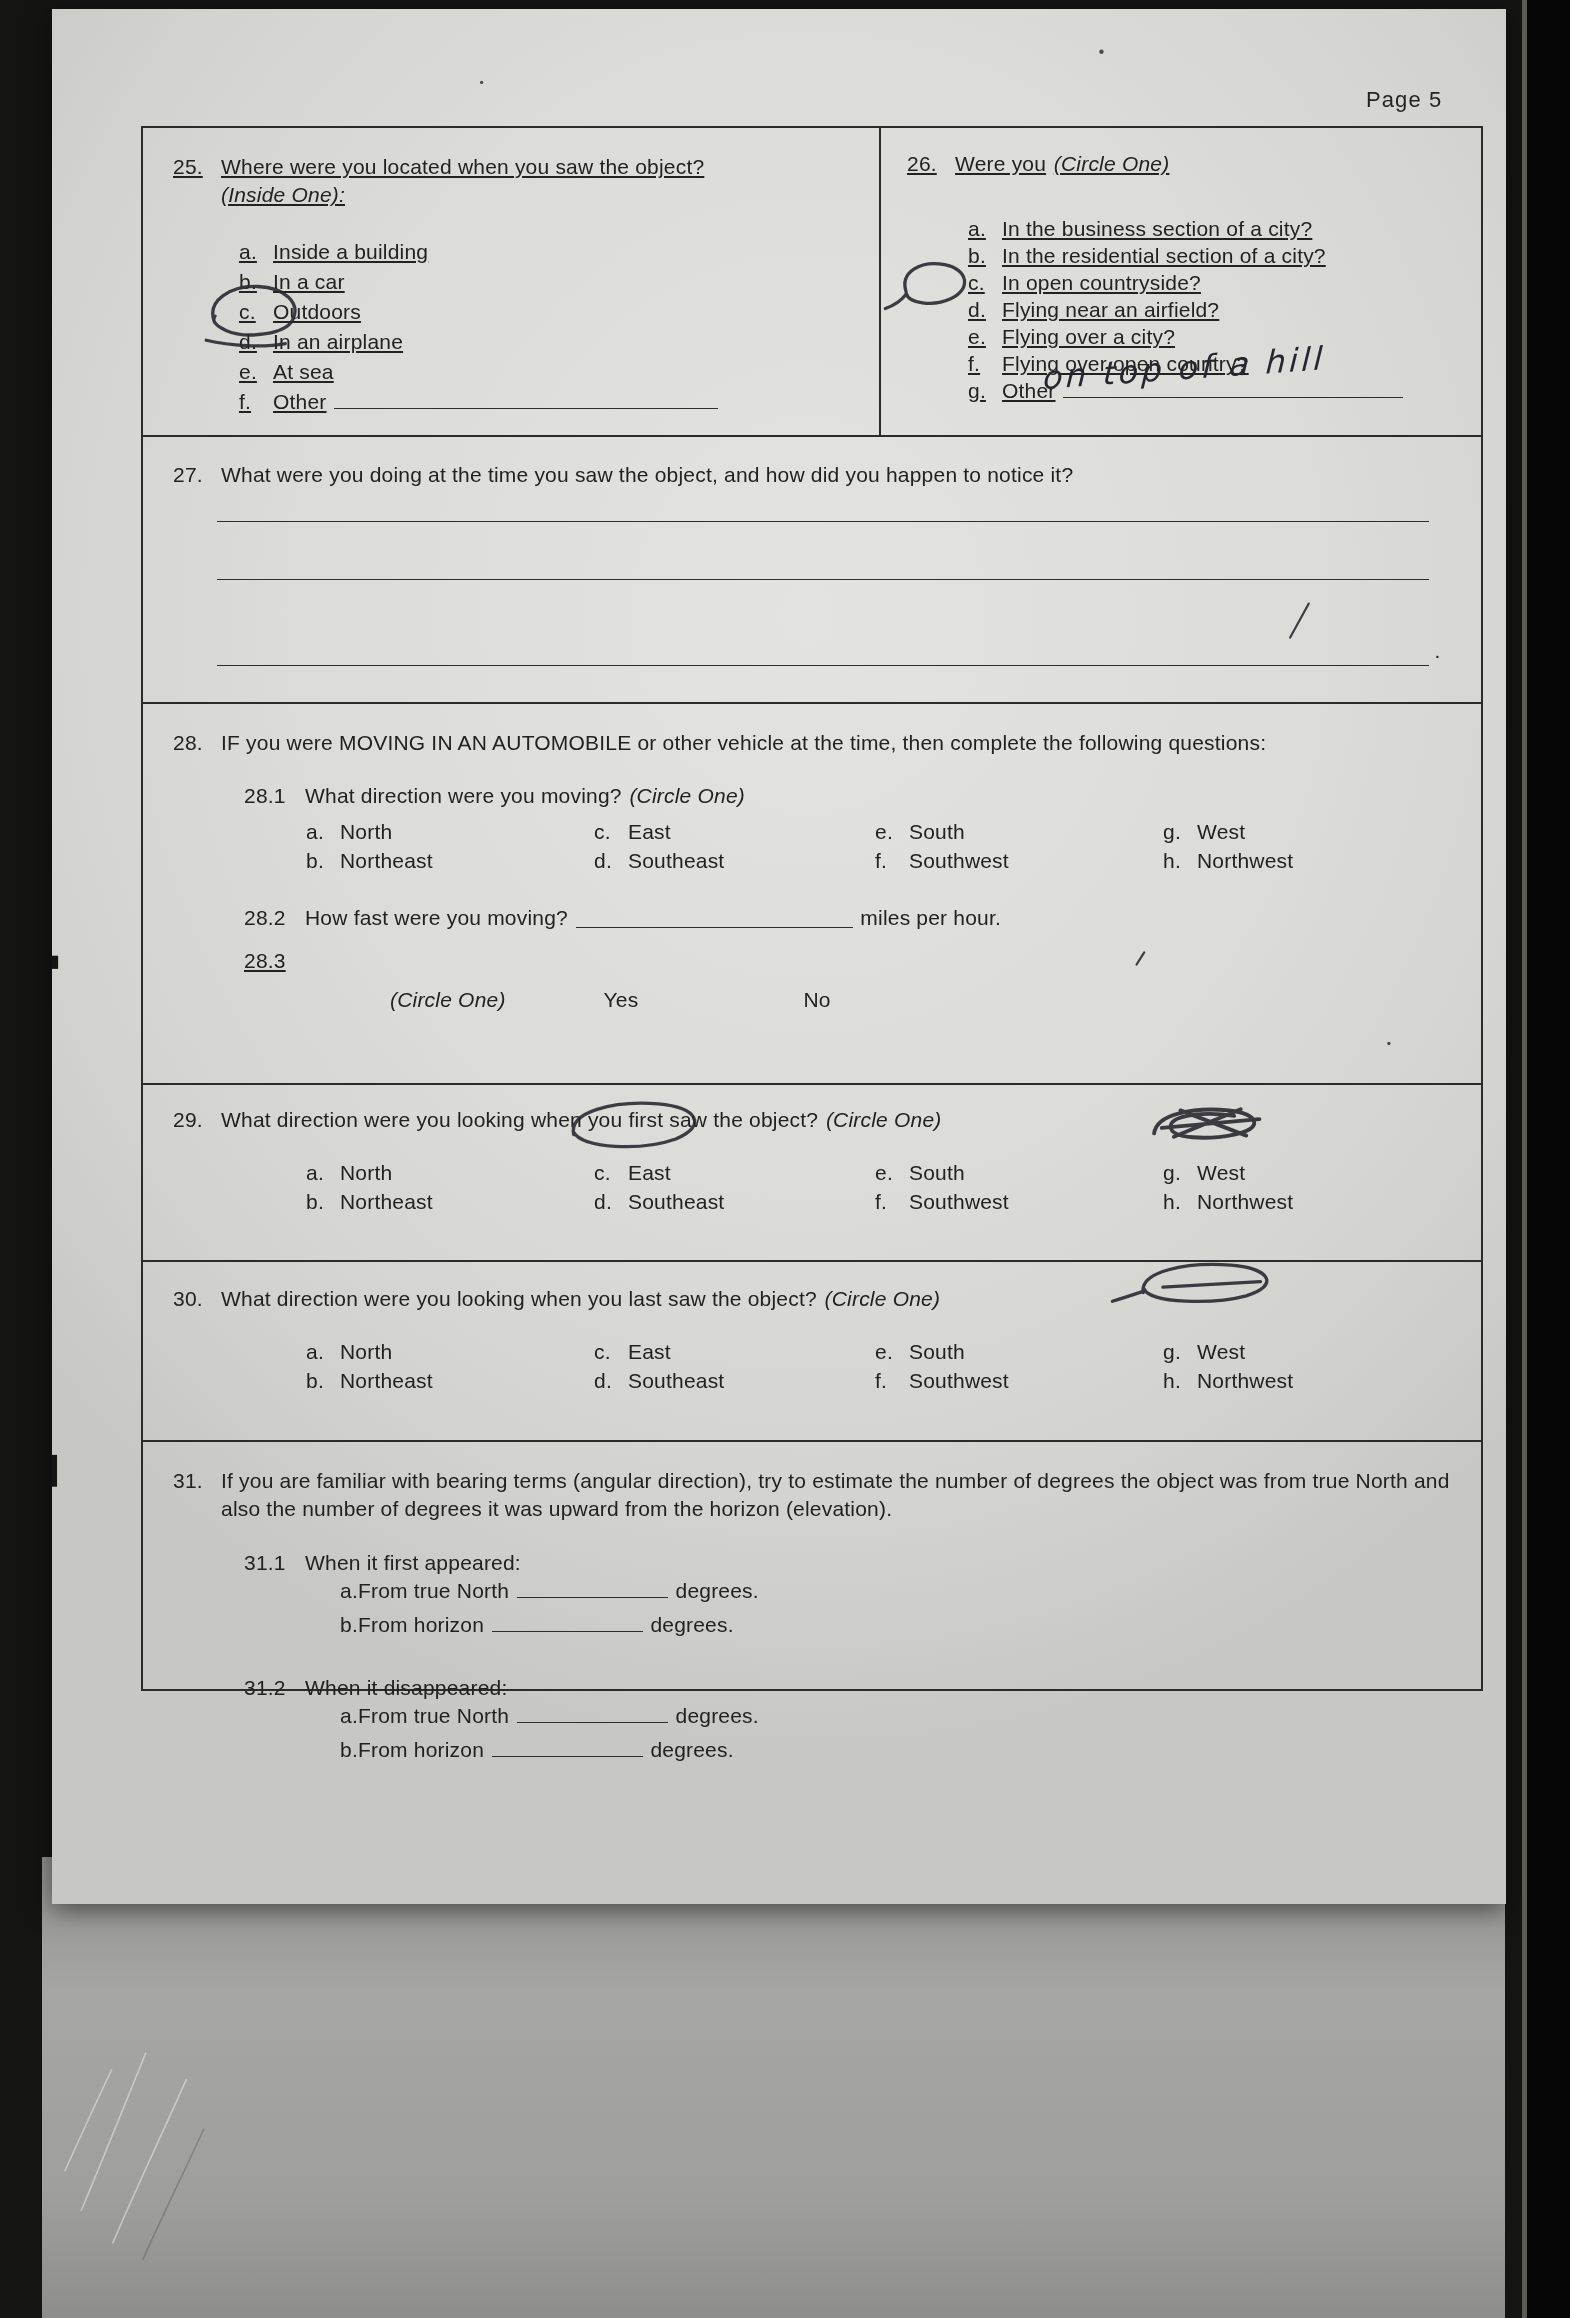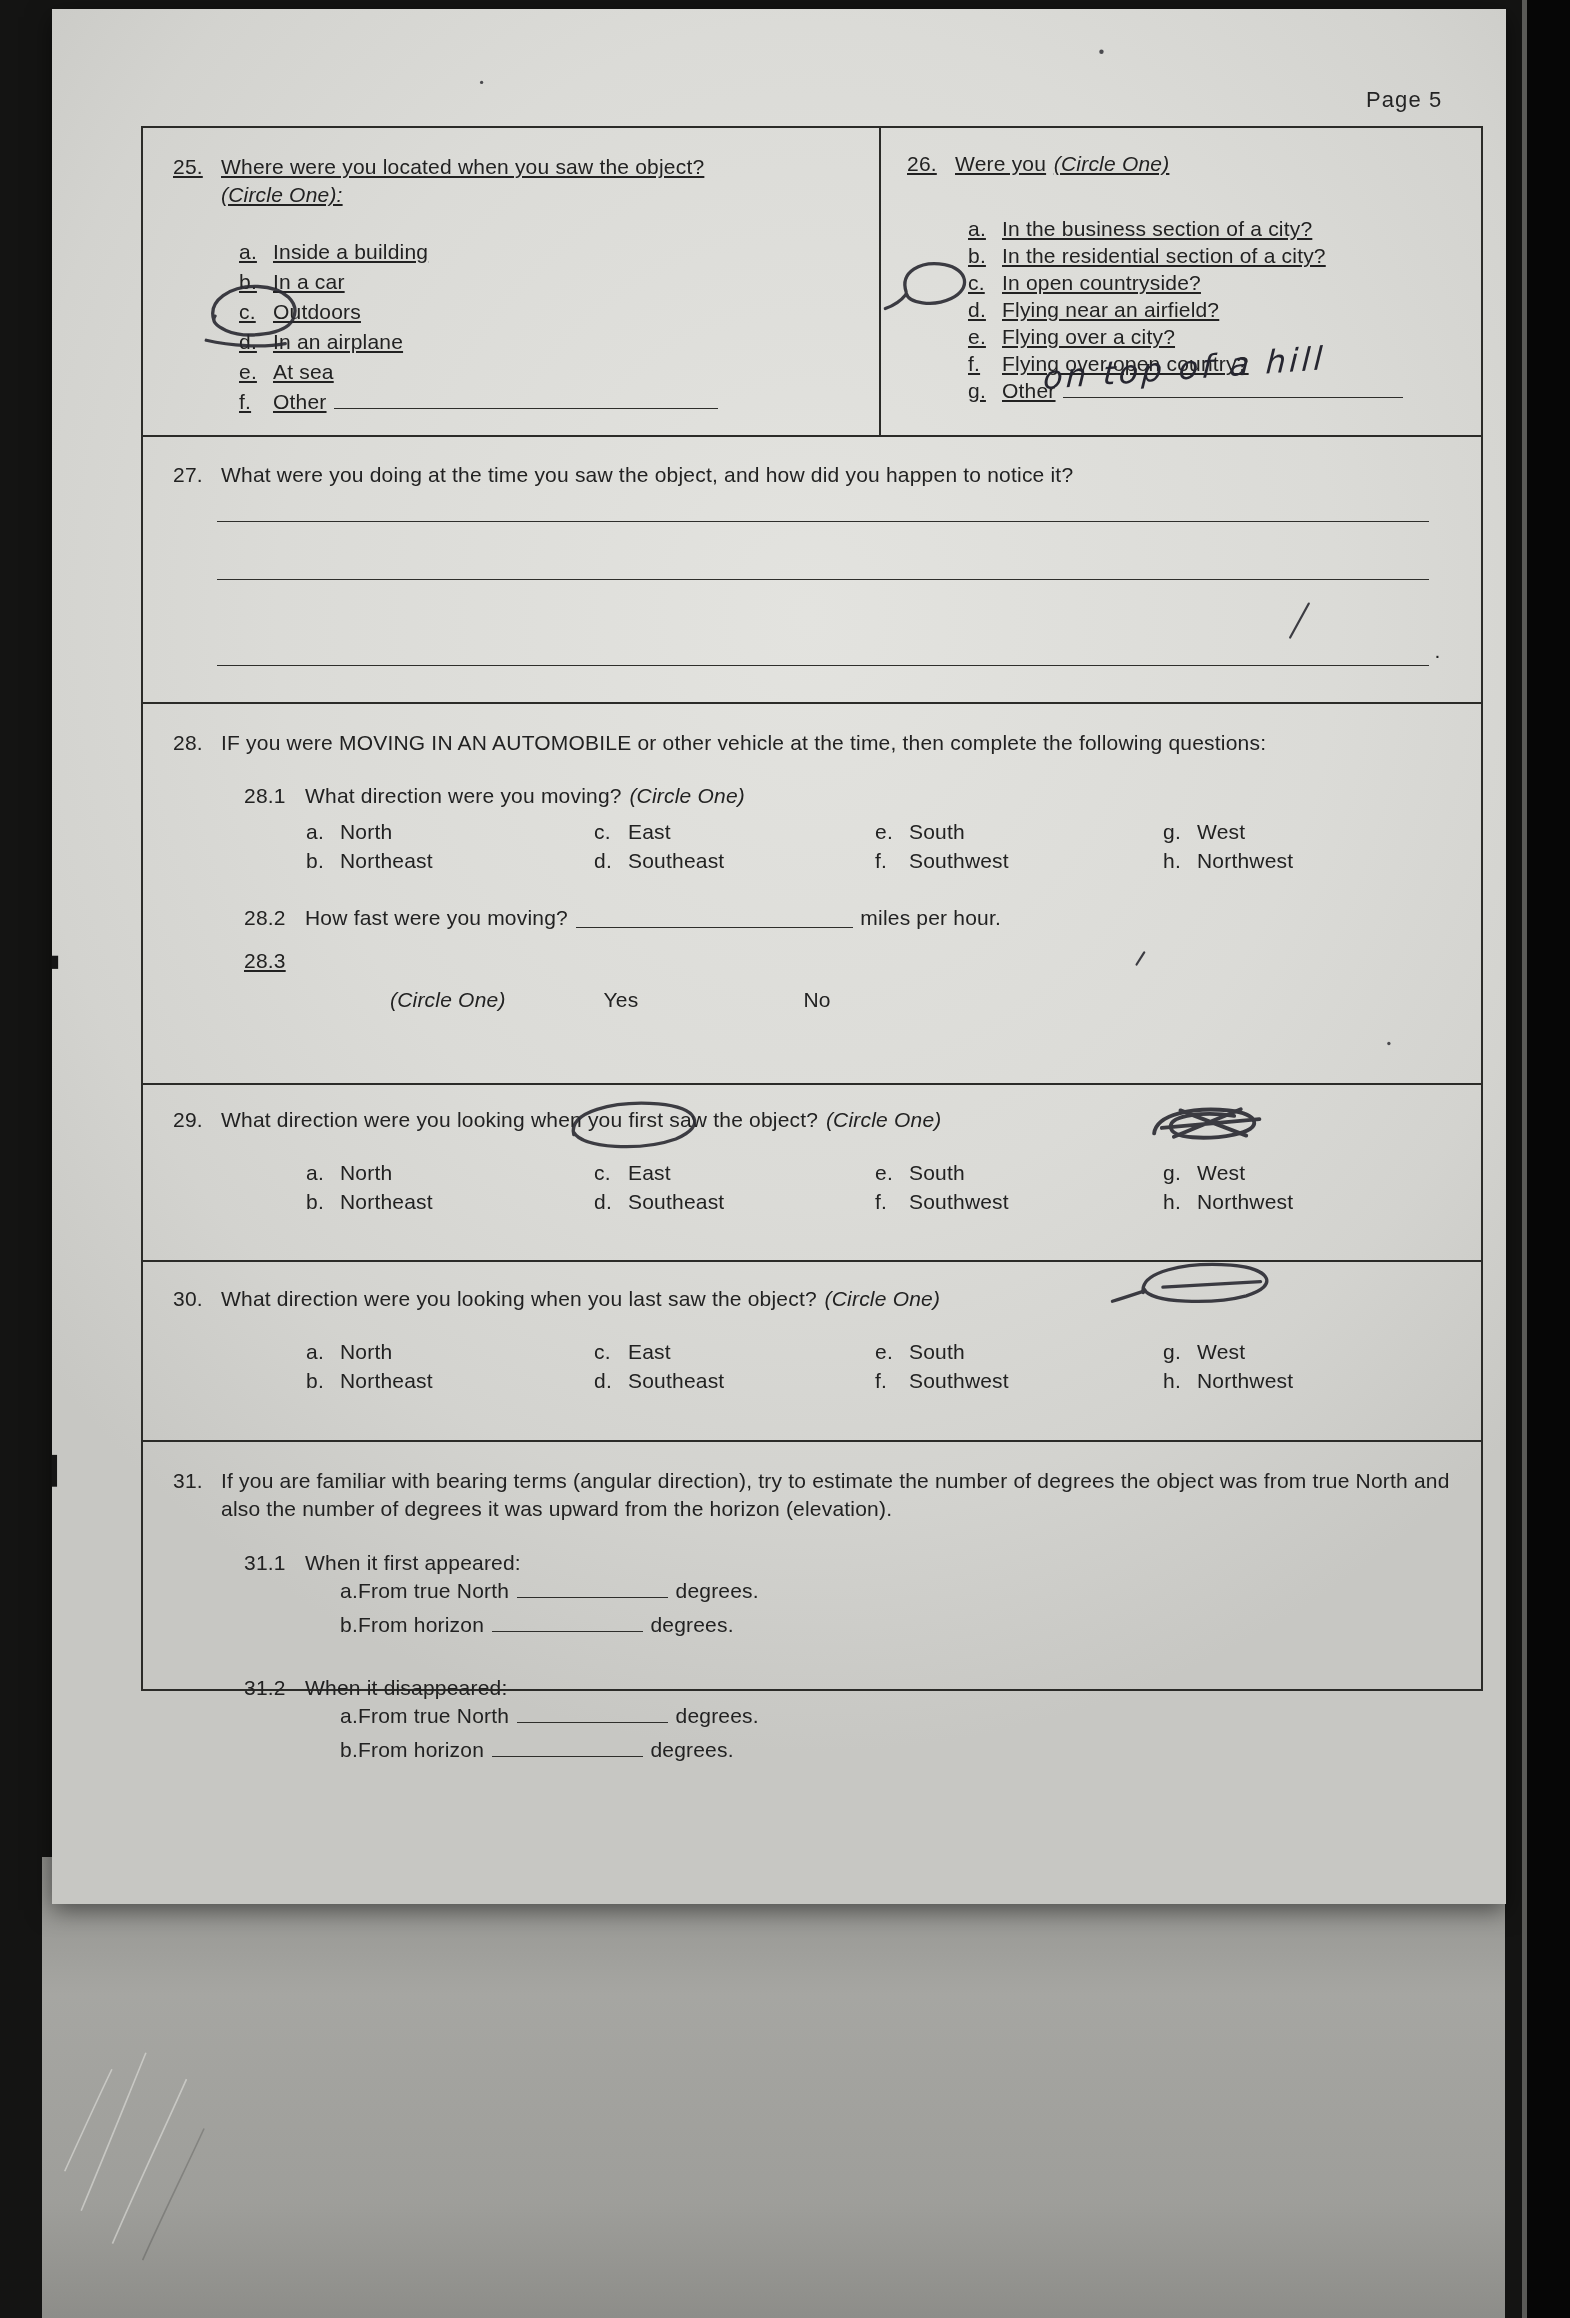--- a/index.html
+++ b/index.html
@@ -87,21 +87,21 @@
     <div class="page-label">Page 5</div>
 
     <div class="form-box">
 
       <div class="row row-q2526">
         <div class="col-q25">
           <div class="q-head">
             <span class="q-num">25.</span>
             <span>Where were you located when you saw the object?</span>
           </div>
-          <div class="q25-sub it">(Circle One):</div>
+          <div class="q25-sub it">(Inside One):</div>
           <div class="q25-opts">
             <div class="opt">
                 <span class="letter">a.</span>
                 <span>Inside a building</span>
               </div>
             <div class="opt">
                 <span class="letter">b.</span>
                 <span>In a car</span>
               </div>
             <div class="opt">

